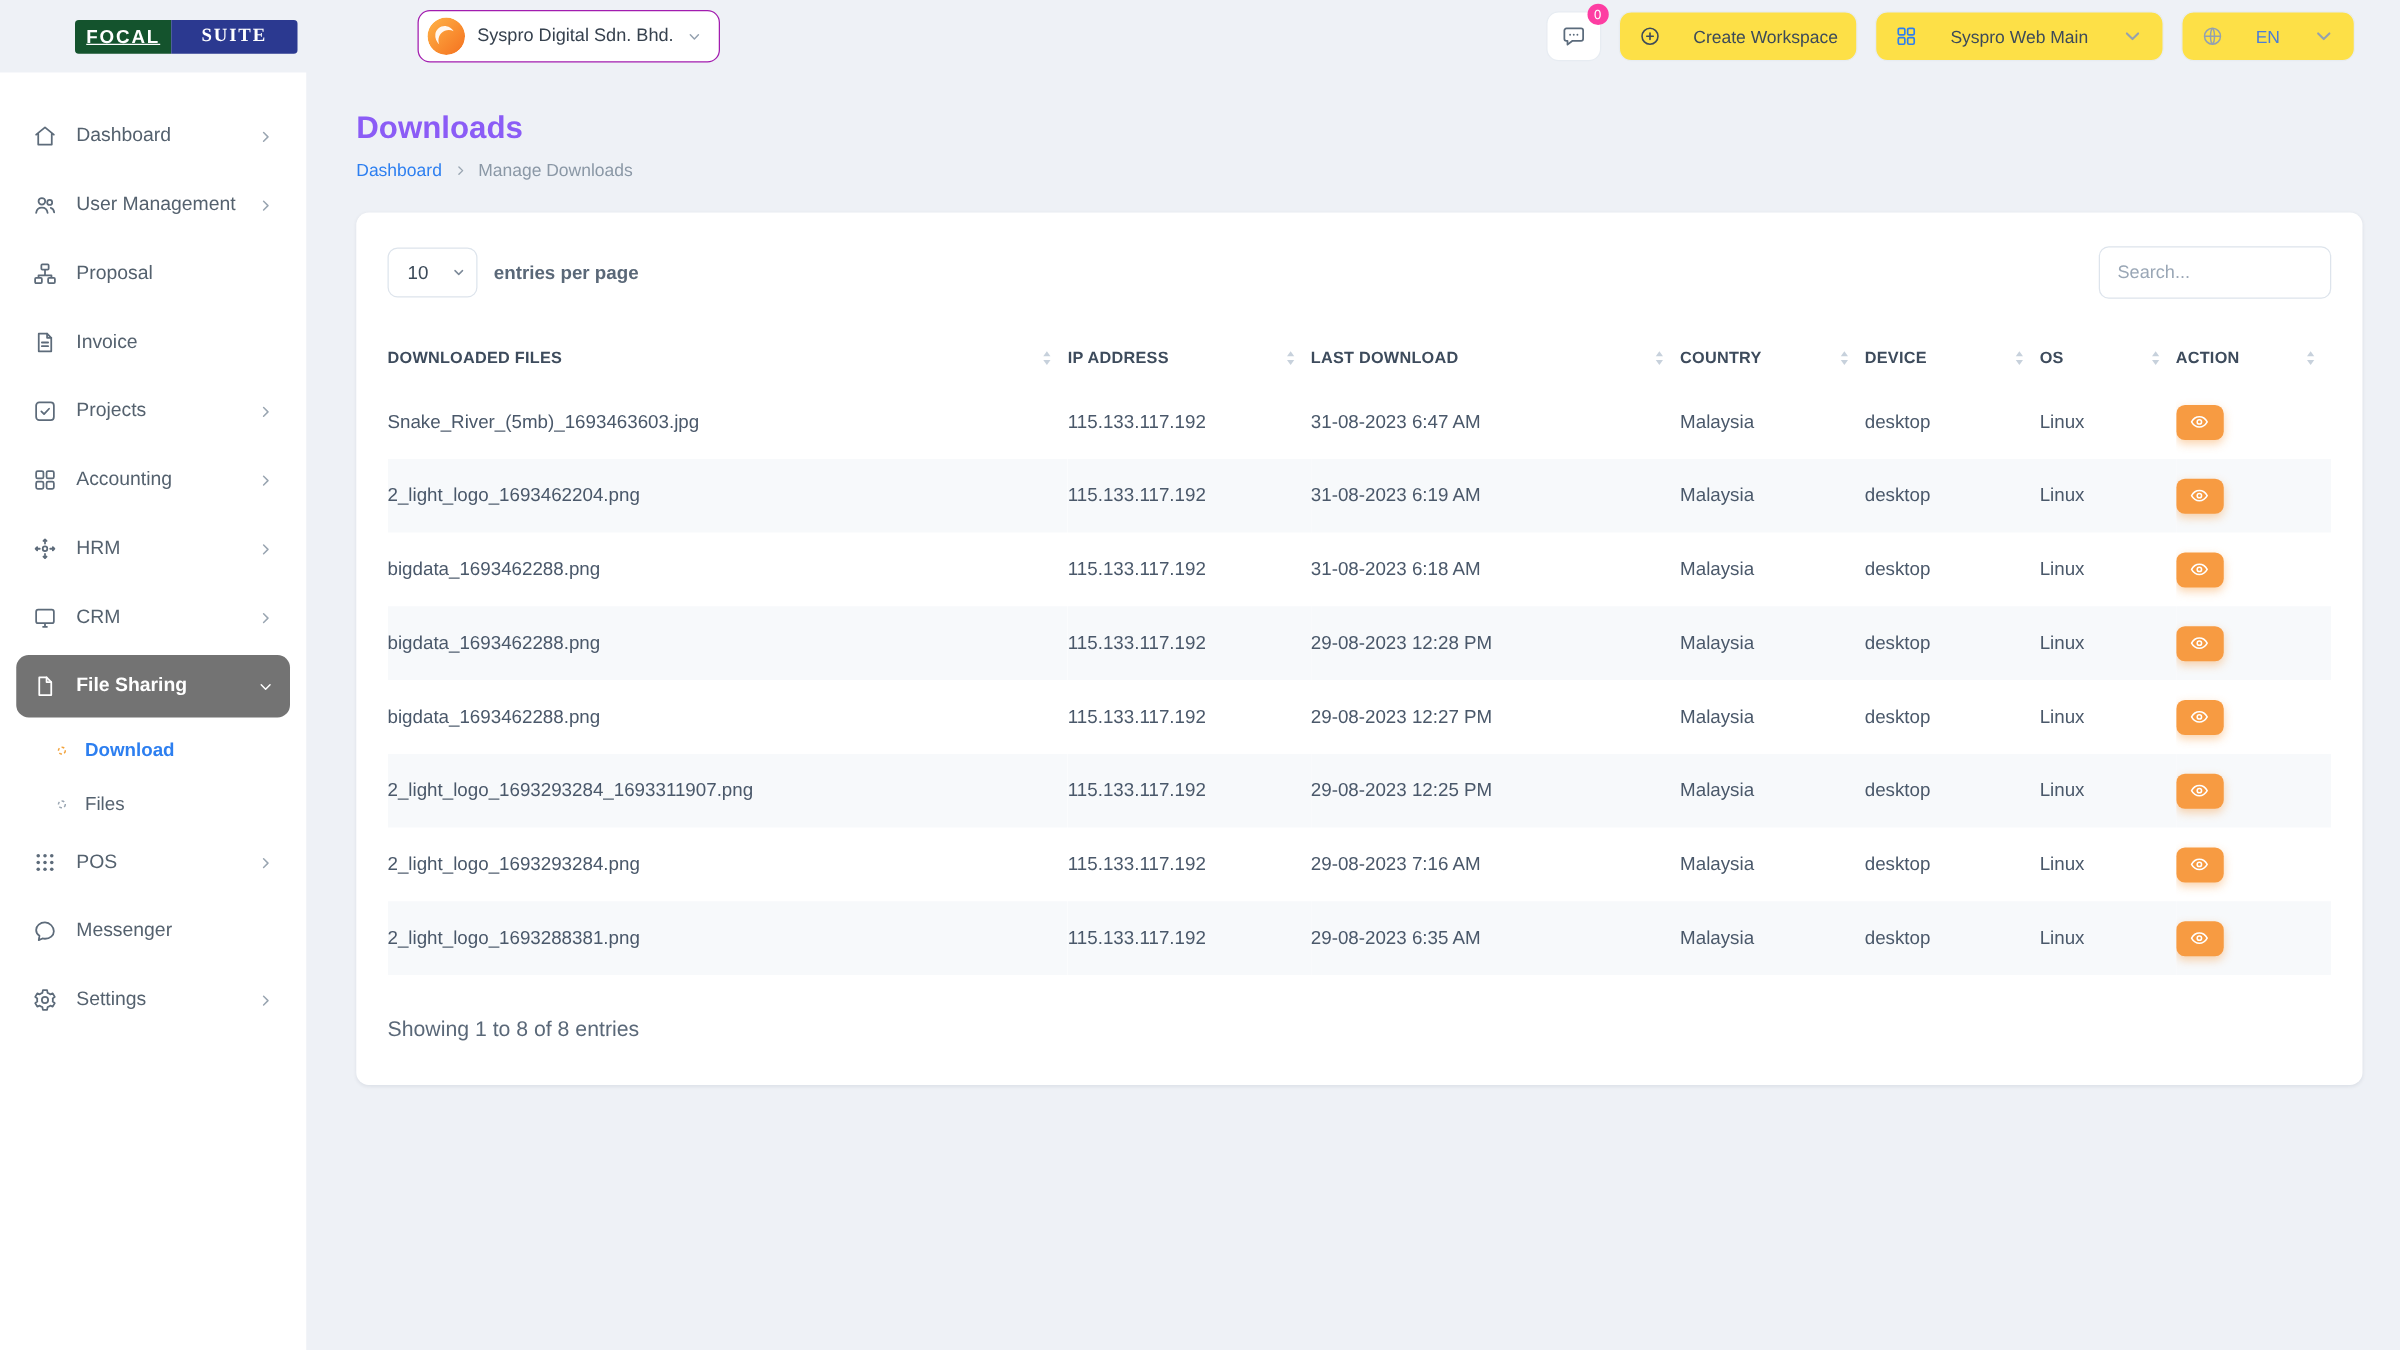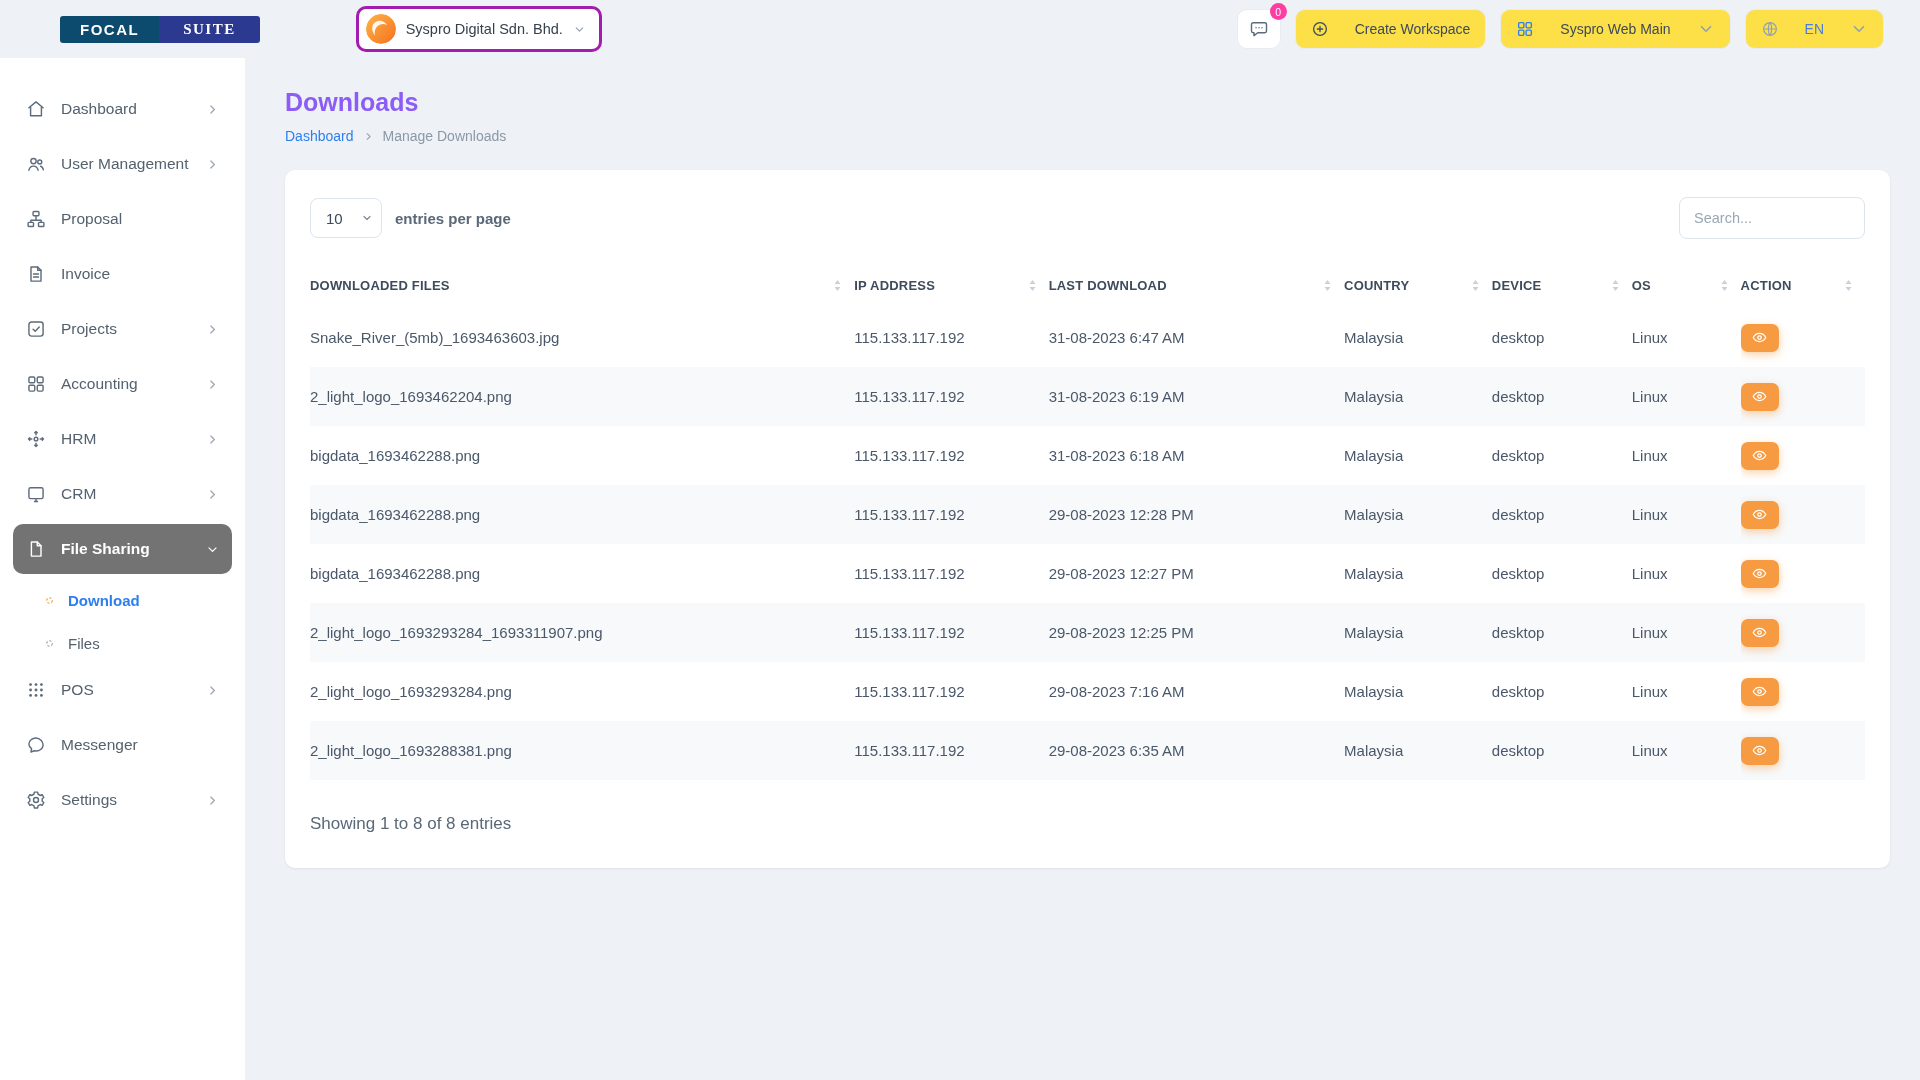--- a/index.html
+++ b/index.html
@@ -8,25 +8,25 @@
     font-family: "Liberation Sans", sans-serif;
     background: #eef1f6;
     color: #323a46;
     overflow: hidden;
   }
   svg { display: block; }
 
   
   .topbar { height: 58px; display: flex; align-items: center; padding: 0 36px 0 60px; }
   .logo { display: flex; font-weight: bold; font-size: 15px; letter-spacing: 1.5px; cursor: pointer; }
-  .logo .logo-left  { background: #0c4a6e; color: #fff; padding: 5px 20px; border-radius: 3px 0 0 3px; }
+  .logo .logo-left  { background: #14532d; color: #fff; padding: 5px 9px; border-radius: 3px 0 0 3px; text-decoration: underline; }
   .logo .logo-right { background: #2b3990; color: #fff; padding: 5px 24px; border-radius: 0 3px 3px 0; font-family: Liberation Serif, serif; }
   .ws-pill {
     margin-left: 96px; display: flex; align-items: center; gap: 10px;
-    background: #fff; border: 3px solid #a21caf; border-radius: 10px;
+    background: #fff; border: 1px solid #a21caf; border-radius: 10px;
     padding: 5px 13px 5px 7px; cursor: pointer;
   }
   .ws-pill .avatar svg { width: 30px; height: 30px; border-radius: 50%; }
   .ws-name { font-size: 14.5px; color: #36414e; }
   .chev { color: #94a1af; }
   .chev svg { width: 13px; height: 13px; }
 
   .top-right { margin-left: auto; display: flex; align-items: center; gap: 14px; }
   .icon-btn {
     position: relative; width: 44px; height: 40px;
@@ -103,21 +103,21 @@
   .entries-label { margin-left: 13px; font-size: 15px; color: #5a6878; font-weight: bold; }
   .search-input {
     margin-left: auto; width: 186px; height: 42px;
     border: 1px solid #dde4ec; border-radius: 8px; padding: 0 14px;
     font-size: 14.5px; color: #3c4a59; font-family: inherit; outline: none;
   }
   .search-input::placeholder { color: #9aa7b6; }
 
   table { width: 100%; border-collapse: collapse; table-layout: fixed; }
   th { text-align: left; padding: 15px 12px 15px 0; cursor: pointer; }
-  .th-inner { display: flex; align-items: center; justify-content: space-between; gap: 6px; }
+  .th-inner { display: flex; align-items: flex-end; justify-content: space-between; gap: 6px; }
   .th-label { font-size: 13px; font-weight: bold; color: #3d4b5c; letter-spacing: 0.2px; white-space: nowrap; }
   tbody td {
     padding: 0 12px 0 0; height: 59px; font-size: 15px; color: #4a586a;
     white-space: nowrap; overflow: hidden; text-overflow: ellipsis;
   }
   tbody tr:nth-child(even) { background: #f7f9fb; }
   .action-btn {
     width: 38px; height: 28px; border: none; border-radius: 7px;
     background: #f79b42; box-shadow: 0 3px 8px rgba(247,155,66,0.45);
     display: flex; align-items: center; justify-content: center; cursor: pointer;

